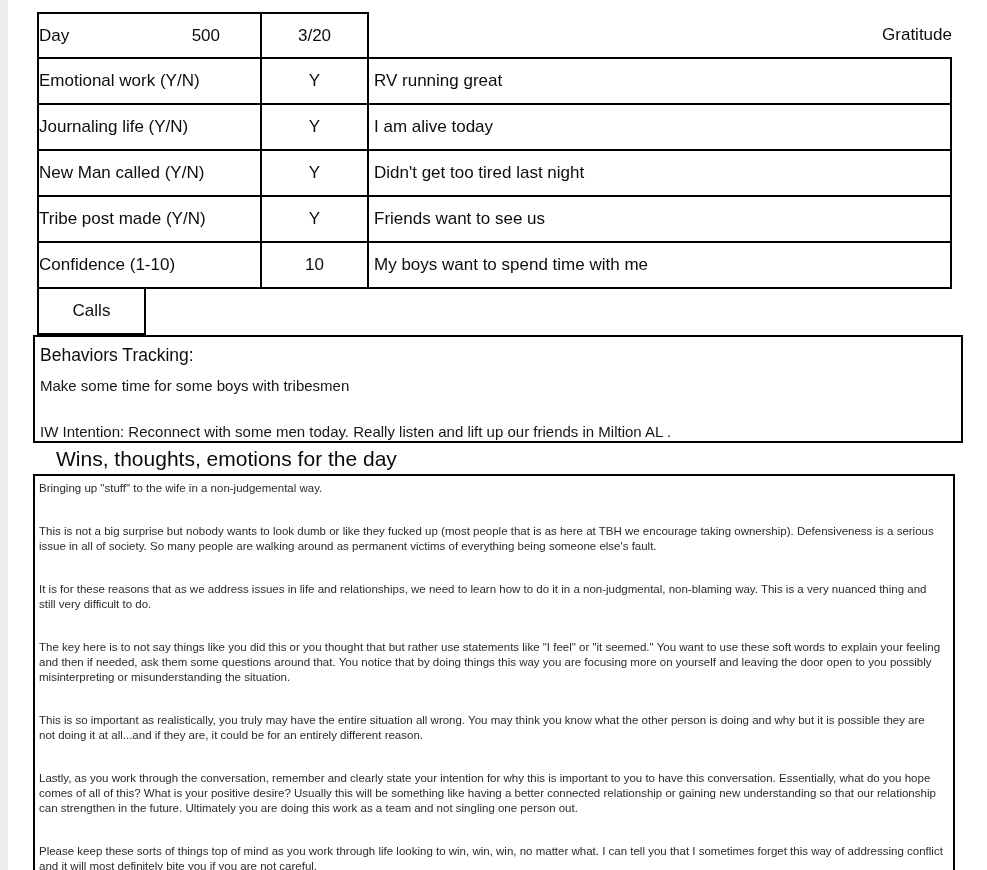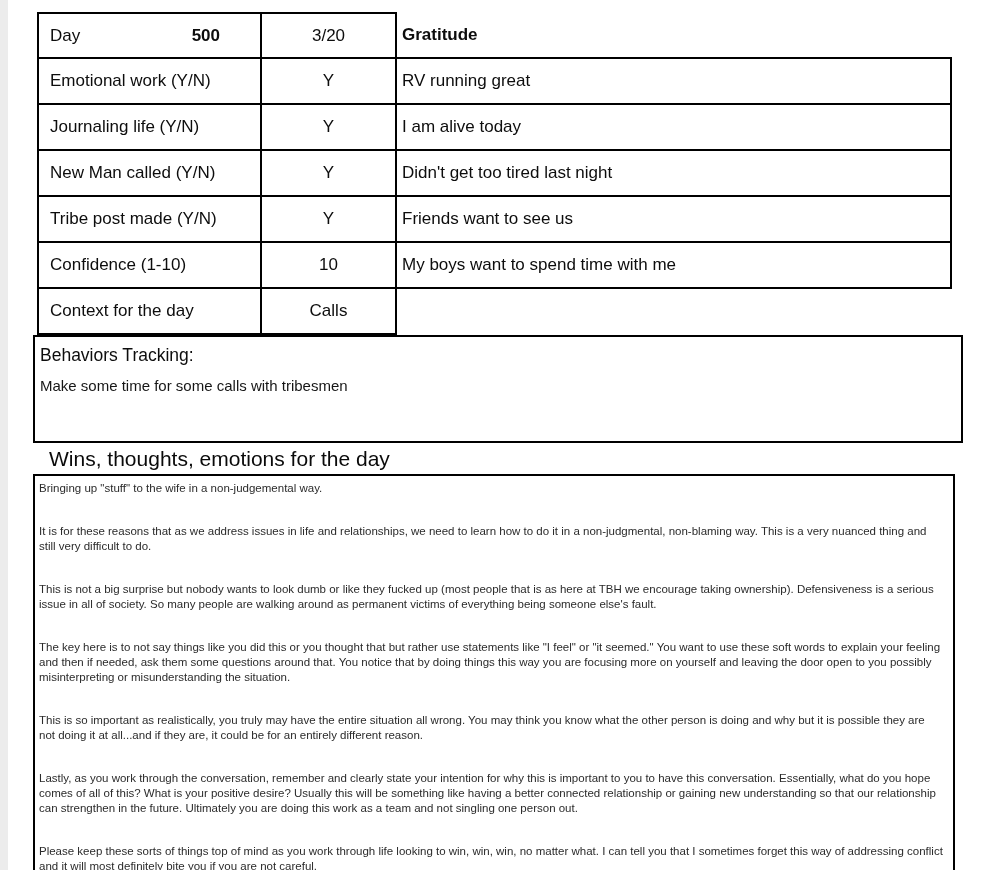--- a/index.html
+++ b/index.html
@@ -34,42 +34,41 @@
     align-items: center;
     font-size: 17px;
     color: #0d0d0d;
     overflow: hidden;
     white-space: nowrap;
   }
   .c1 {
     width: 223px;
     border-left: 2px solid #000;
     border-bottom: 2px solid #000;
-    padding-left: 11px;
+    padding-left: 0;
   }
   .c2 {
-    width: 137px;
+    width: 109px;
     border-left: 2px solid #000;
     border-right: 2px solid #000;
     border-bottom: 2px solid #000;
     justify-content: center;
   }
   .c3 {
     flex: 1;
     border-right: 2px solid #000;
     border-bottom: 2px solid #000;
     padding-left: 5px;
   }
   .t-row.header .c1, .t-row.header .c2 { border-top: 2px solid #000; }
   .t-row.header .c3 {
     border-right: none;   
-    justify-content: flex-start;
-    font-weight: bold;
-  }
-  .day-value { margin-left: auto; margin-right: 40px; font-weight: bold; }
+    justify-content: flex-end;
+  }
+  .day-value { margin-left: auto; margin-right: 40px; }
 
   
   .behaviors {
     position: absolute;
     left: 33px; top: 335px;
     width: 930px; height: 108px;
     border: 2px solid #000;
     overflow: hidden;
   }
   .behaviors-title {
@@ -89,21 +88,21 @@
     left: 5px; top: 85px;
     font-size: 15px;
     line-height: 20px;
     color: #161616;
     white-space: nowrap;
   }
 
   
   .wins-heading {
     position: absolute;
-    left: 49px; top: 447px;
+    left: 56px; top: 447px;
     font-size: 21px;
     color: #0a0a0a;
   }
   .wins-box {
     position: absolute;
     left: 33px; top: 474px;
     width: 922px; height: 420px;  
     border: 2px solid #000;
     padding: 5px 10px 0 4px;
     overflow: hidden;
@@ -184,38 +183,36 @@
           <span>Confidence (1-10)</span>
         </div>
       <div class="cell c2">
           <span>10</span>
         </div>
       <div class="cell c3">
           <span>My boys want to spend time with me</span>
         </div>
     </div>
     <div class="t-row">
-      <div class="cell c1">
-          <span>Context for the day</span>
-        </div>
       <div class="cell c2">
           <span>Calls</span>
         </div>
     </div>
   </div>
 
   <div class="behaviors">
     <div class="behaviors-title">Behaviors Tracking:</div>
-    <div class="behaviors-note">Make some time for some calls with tribesmen</div>
+    <div class="behaviors-note">Make some time for some boys with tribesmen</div>
+    <div class="behaviors-intention">IW Intention: Reconnect with some men today.  Really listen and lift up our friends in Miltion AL .</div>
   </div>
 
   <div class="wins-heading">Wins, thoughts, emotions for the day</div>
 
   <div class="wins-box">
     <p>Bringing up "stuff" to the wife in a non-judgemental way.</p>
+    <p>This is not a big surprise but nobody wants to look dumb or like they fucked up (most people that is as here at TBH we encourage taking ownership).  Defensiveness is a serious issue in all of society.  So many people are walking around as permanent victims of everything being someone else's fault.</p>
     <p>It is for these reasons that as we address issues in life and relationships, we need to learn how to do it in a non-judgmental, non-blaming way.  This is a very nuanced thing and still very difficult to do.</p>
-    <p>This is not a big surprise but nobody wants to look dumb or like they fucked up (most people that is as here at TBH we encourage taking ownership).  Defensiveness is a serious issue in all of society.  So many people are walking around as permanent victims of everything being someone else's fault.</p>
     <p>The key here is to not say things like you did this or you thought that but rather use statements like "I feel" or "it seemed."  You want to use these soft words to explain your feeling and then if needed, ask them some questions around that.  You notice that by doing things this way you are focusing more on yourself and leaving the door open to you possibly misinterpreting or misunderstanding the situation.</p>
     <p>This is so important as realistically, you truly may have the entire situation all wrong.  You may think you know what the other person is doing and why but it is possible they are not doing it at all...and if they are, it could be for an entirely different reason.</p>
     <p>Lastly, as you work through the conversation, remember and clearly state your intention for why this is important to you to have this conversation.  Essentially, what do you hope comes of all of this?  What is your positive desire?  Usually this will be something like having a better connected relationship or gaining new understanding so that our relationship can strengthen in the future.  Ultimately you are doing this work as a team and not singling one person out.</p>
     <p>Please keep these sorts of things top of mind as you work through life looking to win, win, win, no matter what.  I can tell you that I sometimes forget this way of addressing conflict and it will most definitely bite you if you are not careful.</p>
   </div>
 </div>
 
 </body></html>

